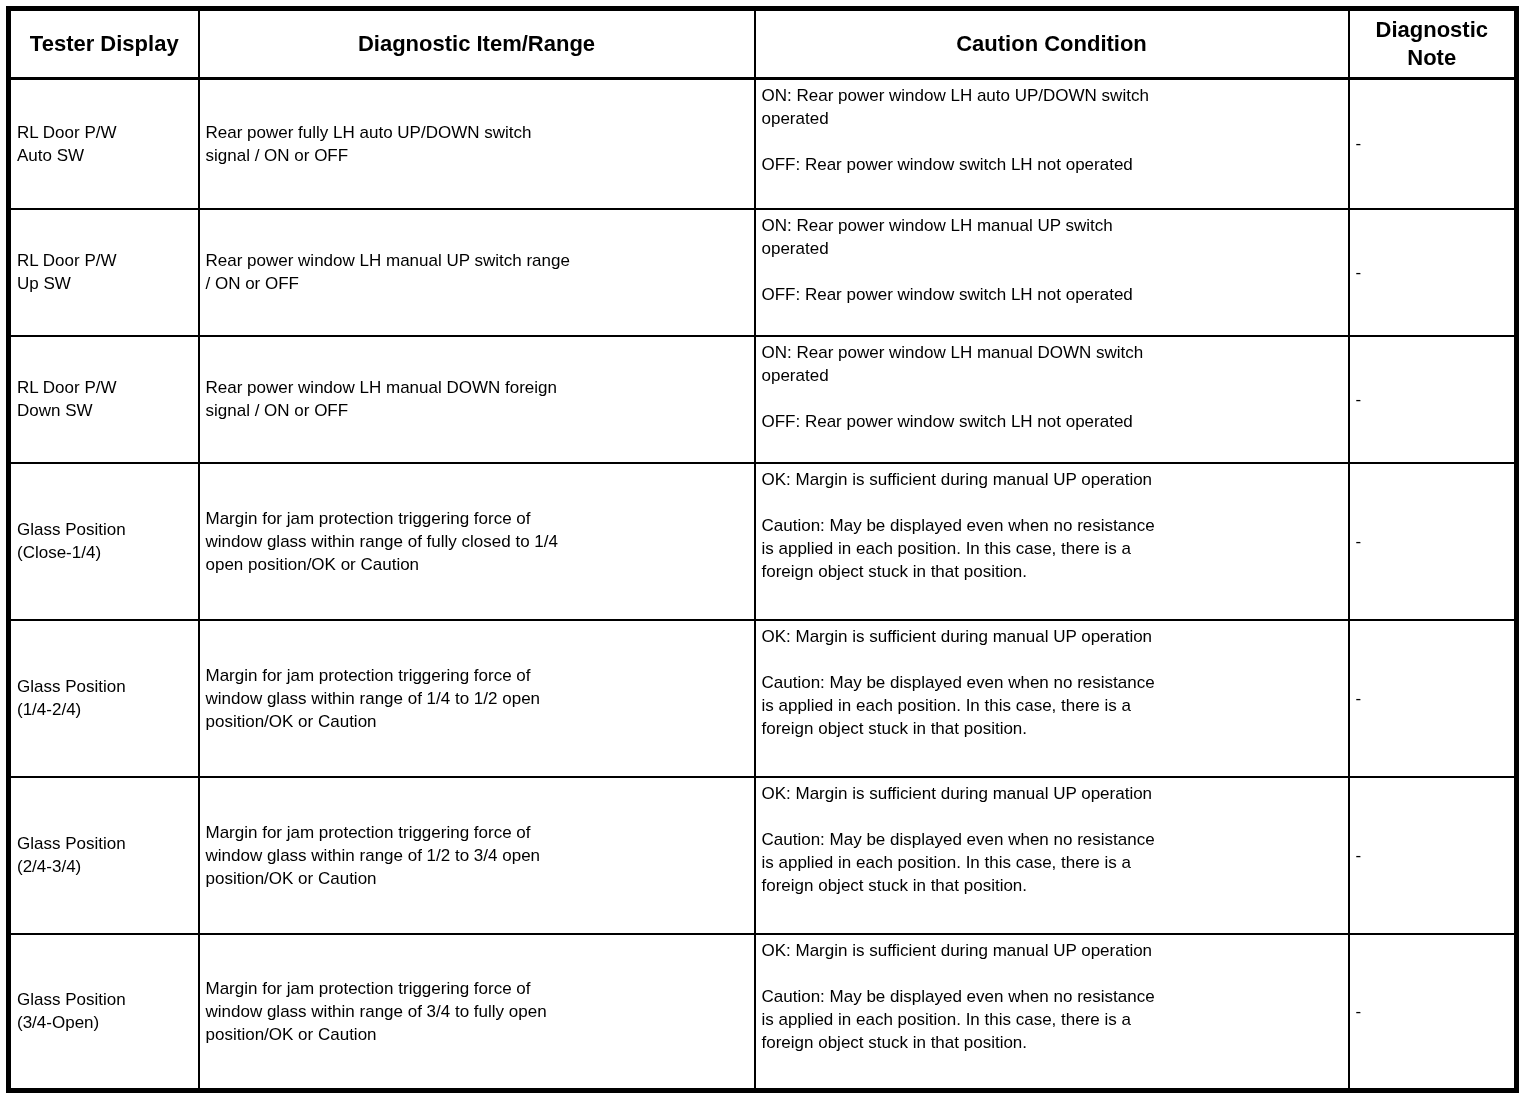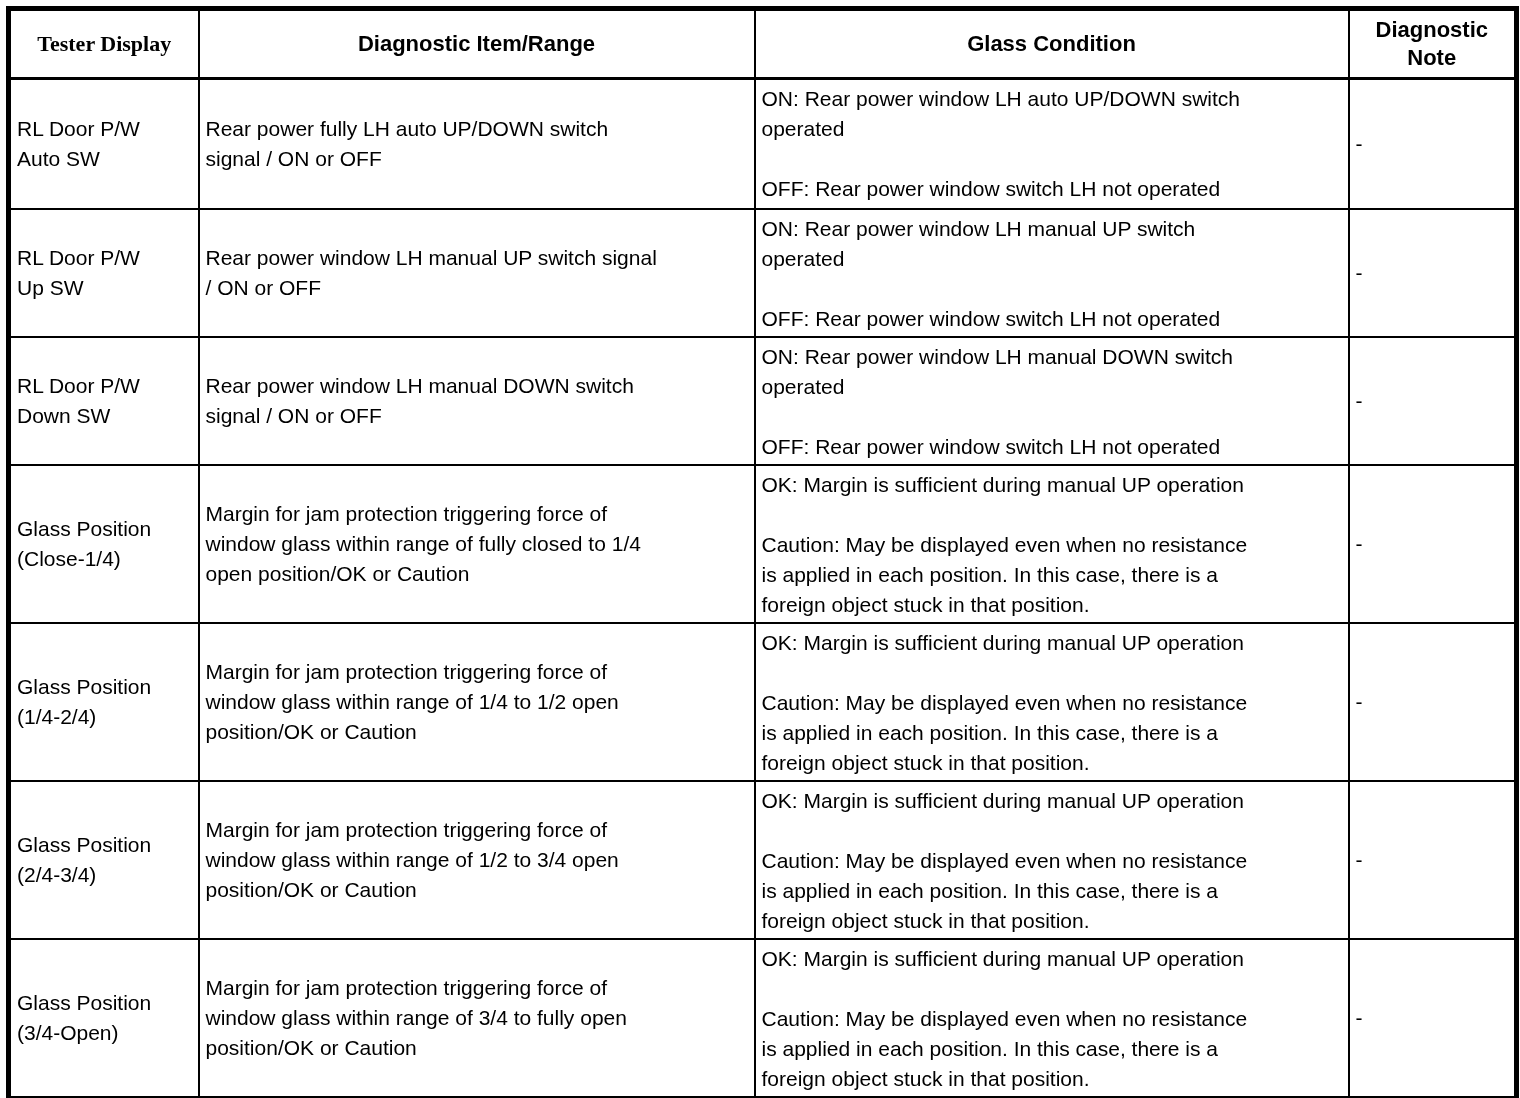--- a/index.html
+++ b/index.html
@@ -18,36 +18,36 @@
     border-collapse: collapse;
     border: 5px solid #000000;
   }
   col.c-tester  { width: 190px; }
   col.c-measure { width: 556px; }
   col.c-normal  { width: 594px; }
   col.c-note    { width: 168px; }
 
   th, td {
     border: 2px solid #000000;
-    font-size: 21px;
-    line-height: 30px;
+    font-size: 17px;
+    line-height: 23px;
     white-space: pre-line;
     overflow: hidden;
     box-sizing: border-box;
   }
   tr.hdr th {
     border-bottom: 3px solid #000000;
     font-weight: bold;
     font-size: 22px;
     line-height: 28px;
     text-align: center;
     vertical-align: middle;
     padding: 2px 4px;
   }
-  tr.hdr th.th-tester { text-align: center; font-family: Liberation Serif, serif; }
+  tr.hdr th.th-tester { text-align: center; }
 
   td {
     padding: 2px 8px 2px 6px;
     text-align: left;
   }
   td.tester, td.measure {
     vertical-align: middle;
   }
   td.normal {
     vertical-align: top;
@@ -69,53 +69,53 @@
   <colgroup>
     <col class="c-tester">
     <col class="c-measure">
     <col class="c-normal">
     <col class="c-note">
   </colgroup>
   <tbody>
     <tr class="hdr">
       <th class="th-tester">Tester Display</th>
       <th>Diagnostic Item/Range</th>
-      <th>Glass Condition</th>
+      <th>Caution Condition</th>
       <th>Diagnostic
 Note</th>
     </tr>
 
     <tr class="r-sw1">
       <td class="tester">RL Door P/W
 Auto SW</td>
       <td class="measure">Rear power fully LH auto UP/DOWN switch
 signal / ON or OFF</td>
       <td class="normal">ON: Rear power window LH auto UP/DOWN switch
 operated
 
 OFF: Rear power window switch LH not operated</td>
       <td class="note">-</td>
     </tr>
 
     <tr class="r-sw">
       <td class="tester">RL Door P/W
 Up SW</td>
-      <td class="measure">Rear power window LH manual UP switch signal
+      <td class="measure">Rear power window LH manual UP switch range
 / ON or OFF</td>
       <td class="normal">ON: Rear power window LH manual UP switch
 operated
 
 OFF: Rear power window switch LH not operated</td>
       <td class="note">-</td>
     </tr>
 
     <tr class="r-sw">
       <td class="tester">RL Door P/W
 Down SW</td>
-      <td class="measure">Rear power window LH manual DOWN switch
+      <td class="measure">Rear power window LH manual DOWN foreign
 signal / ON or OFF</td>
       <td class="normal">ON: Rear power window LH manual DOWN switch
 operated
 
 OFF: Rear power window switch LH not operated</td>
       <td class="note">-</td>
     </tr>
 
     <tr class="r-gp">
       <td class="tester">Glass Position

